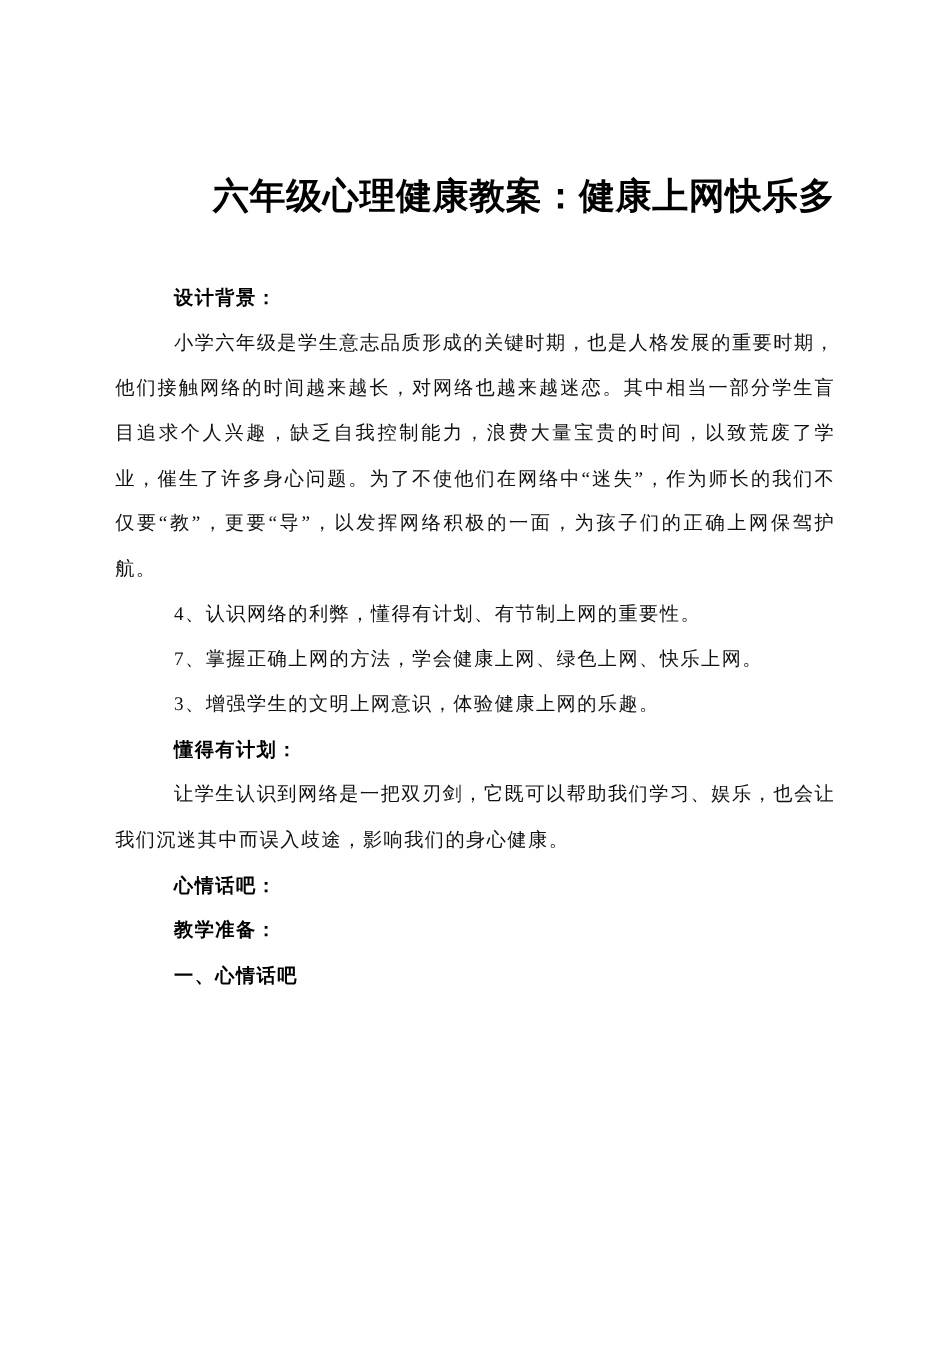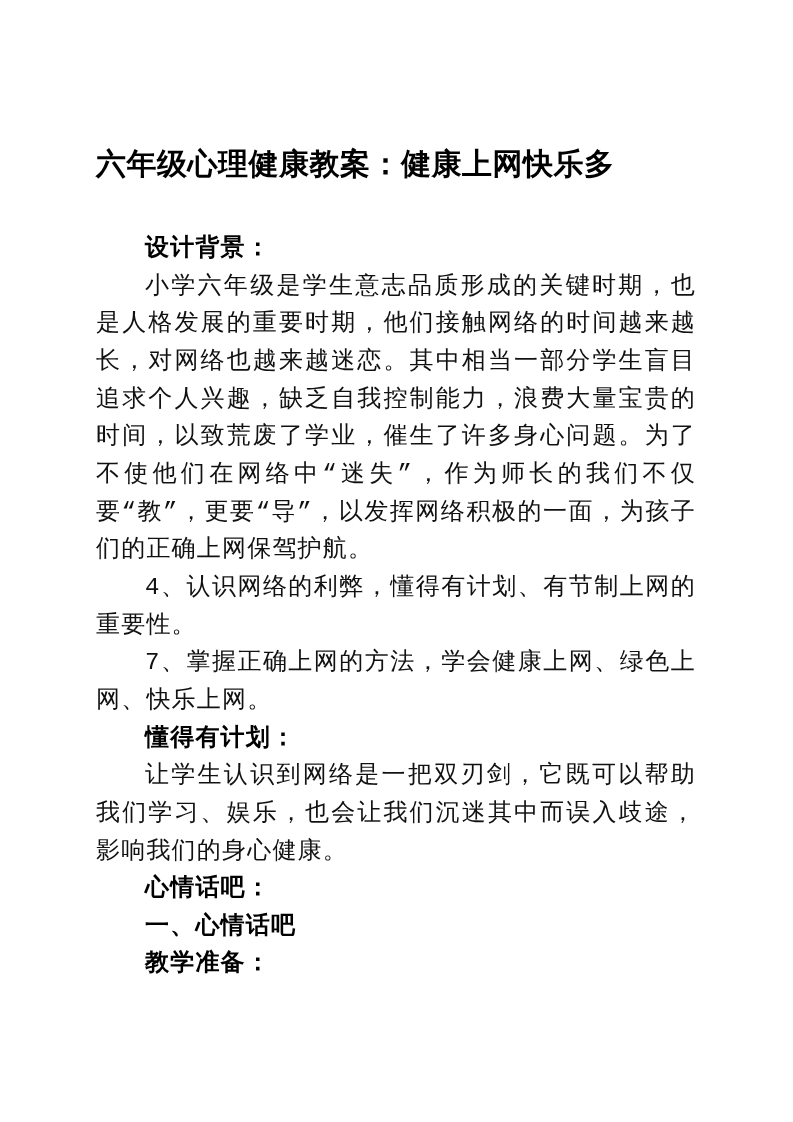--- a/index.html
+++ b/index.html
@@ -17,35 +17,35 @@
     font-family: "Liberation Serif", "DejaVu Serif", serif;
   }
   .content {
     padding: 140px 97px 0 96px; 
   }
   .doc-title {
     margin: 0 0 42px 0;
     font-size: 30px;
     line-height: 48px;
     font-weight: bold;
-    text-align: left;
+    text-align: right;
     letter-spacing: 0.5px;
     color: #000000;
     font-family: "Liberation Serif", "DejaVu Serif", serif;
   }
   .body-text p {
     margin: 0;
-    font-size: 24px;
+    font-size: 16px;
     line-height: 37.66px;
     letter-spacing: 1.2px;
     text-indent: 49px;           
     text-align: justify;
     text-justify: inter-ideograph;
     color: #111111;
-    font-family: Liberation Mono, monospace;
+    font-family: Liberation Serif, serif;
   }
   .body-text p.heading {
     font-weight: bold;
     color: #000000;
     text-align: left;
   }
 </style>
 </head>
 <body>
 
@@ -54,25 +54,26 @@
 
     <h1 class="doc-title">六年级心理健康教案：健康上网快乐多</h1>
 
     <div class="body-text">
 
       <p class="heading">设计背景：</p>
       <p>小学六年级是学生意志品质形成的关键时期，也是人格发展的重要时期，他们接触网络的时间越来越长，对网络也越来越迷恋。其中相当一部分学生盲目追求个人兴趣，缺乏自我控制能力，浪费大量宝贵的时间，以致荒废了学业，催生了许多身心问题。为了不使他们在网络中“迷失”，作为师长的我们不仅要“教”，更要“导”，以发挥网络积极的一面，为孩子们的正确上网保驾护航。</p>
 
       <p>4、认识网络的利弊，懂得有计划、有节制上网的重要性。</p>
       <p>7、掌握正确上网的方法，学会健康上网、绿色上网、快乐上网。</p>
+      <p>3、增强学生的文明上网意识，体验健康上网的乐趣。</p>
 
       <p class="heading">懂得有计划：</p>
       <p>让学生认识到网络是一把双刃剑，它既可以帮助我们学习、娱乐，也会让我们沉迷其中而误入歧途，影响我们的身心健康。</p>
 
       <p class="heading">心情话吧：</p>
 
+      <p class="heading">教学准备：</p>
+
       <p class="heading">一、心情话吧</p>
-
-      <p class="heading">教学准备：</p>
 
     </div>
   </div>
 </div>
 
 </body></html>

